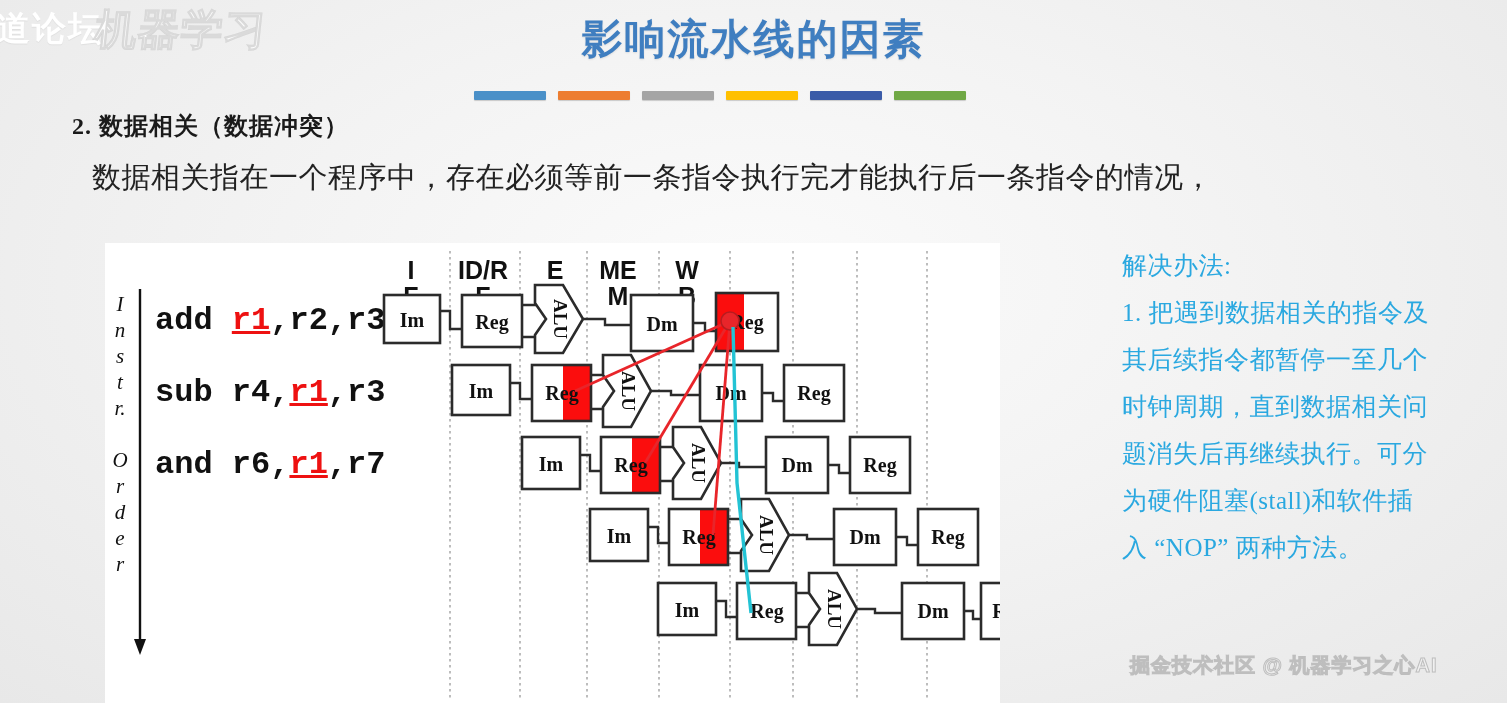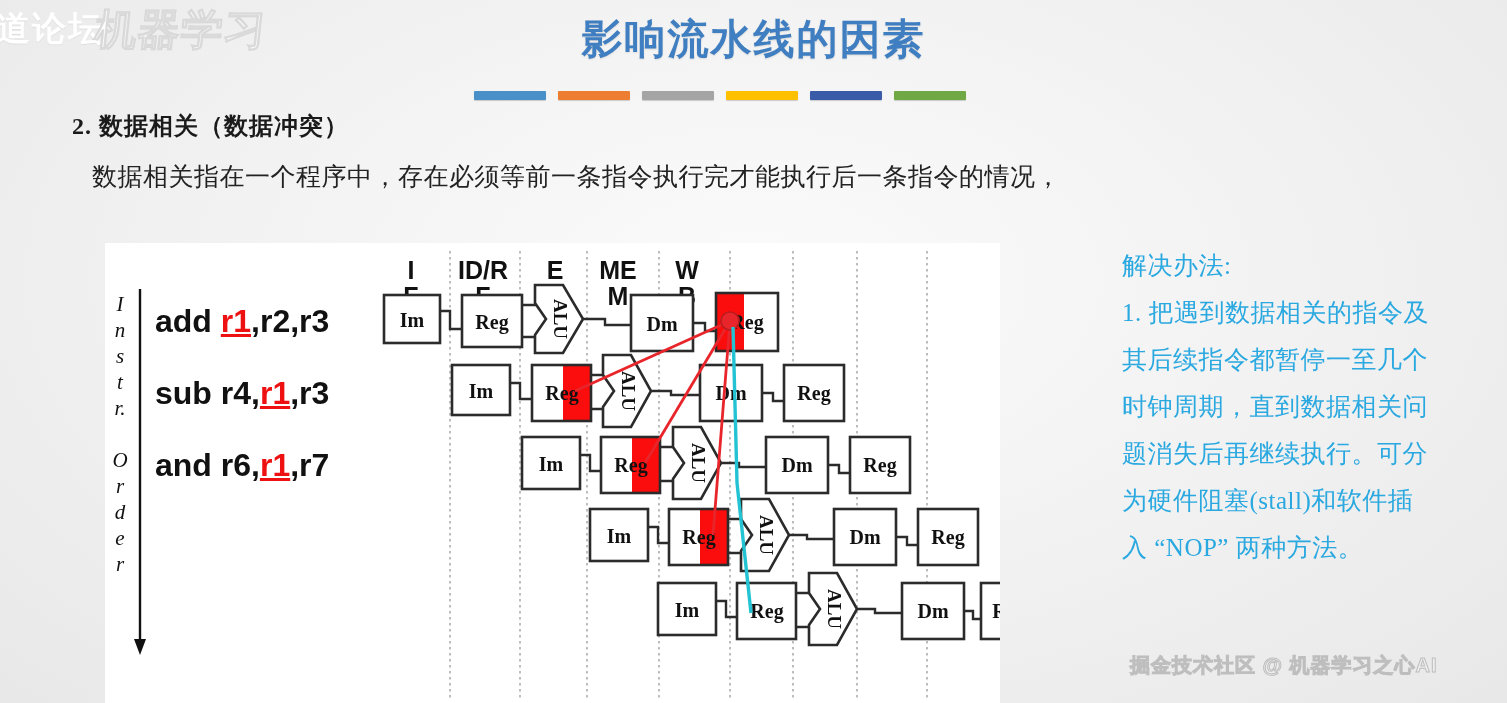--- a/index.html
+++ b/index.html
@@ -51,21 +51,21 @@
 
   
   .heading2{
     position:absolute;left:72px;top:110px;
     font-size:24px;font-weight:700;color:#1a1a1a;
     font-family:"Liberation Serif","DejaVu Serif",serif;
     letter-spacing:1px;white-space:nowrap;
   }
   .para{
     position:absolute;left:92px;top:158px;
-    font-size:25px;color:#222;line-height:38px;
+    font-size:29px;color:#222;line-height:38px;
     font-family:"Liberation Serif","DejaVu Serif",serif;
     letter-spacing:0.5px;white-space:nowrap;
   }
 
   
   .sol{
     position:absolute;left:1122px;top:242px;width:390px;
     color:#2aa8e0;
     font-family:"Liberation Serif","DejaVu Serif",serif;
     font-size:25px;line-height:47px;
@@ -97,21 +97,21 @@
     font-family:"Liberation Serif","DejaVu Serif",serif;
     font-style:italic;font-size:21px;color:#111;
     line-height:26px;text-align:center;
   }
   .instr-list{
     position:absolute;left:50px;top:42px;
   }
   .instr{
     height:72px;line-height:72px;
     font-size:32px;font-weight:700;color:#111;
-    font-family:Liberation Sans, sans-serif;
+    font-family:Liberation Mono, monospace;
     white-space:nowrap;letter-spacing:0px;
   }
   .r1red{color:#ee1111;text-decoration:underline;text-decoration-color:#ee1111;}
   .r1blue{color:#1133dd;text-decoration:underline;text-decoration-color:#1133dd;}
 </style>
 </head>
 <body>
 
 <div class="slide">
 

